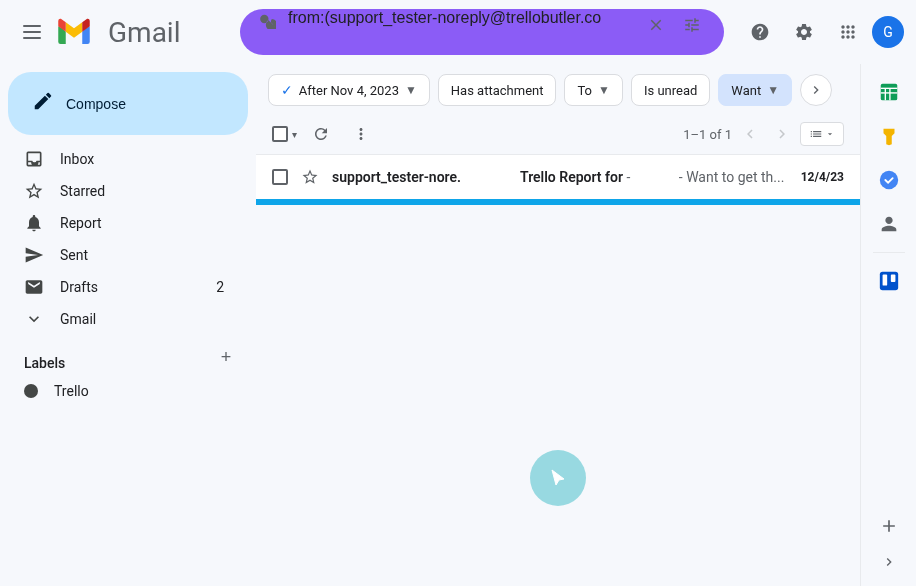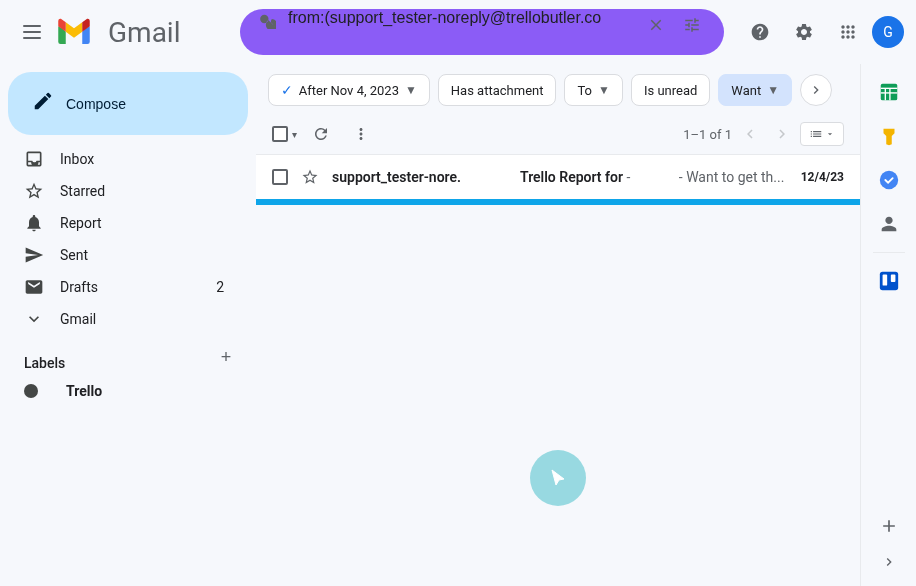--- a/index.html
+++ b/index.html
@@ -32,21 +32,21 @@
 
     .nav-item { display: flex; align-items: center; gap: 16px; padding: 4px 16px 4px 24px; height: 32px; border-radius: 0 16px 16px 0; cursor: pointer; font-size: 14px; color: #202124; position: relative; margin-right: 16px; }
     .nav-icon { width: 20px; display: flex; align-items: center; justify-content: center; color: #444746; font-size: 18px; }
     .nav-label { flex: 1; }
     .nav-badge { background: transparent; color: #202124; font-size: 14px; font-weight: 400; }
 
     .labels-section { padding: 8px 0; }
     .labels-header { display: flex; align-items: flex-end; justify-content: space-between; padding: 4px 16px 4px 24px; height: 32px; }
     .labels-title { font-size: 14px; font-weight: 500; color: #202124; }
     .labels-add-btn { width: 28px; height: 28px; display: flex; align-items: center; justify-content: center; border-radius: 50%; cursor: pointer; color: #5f6368; border: none; background: transparent; font-size: 18px; }
-    .label-item { display: flex; align-items: center; gap: 28px; padding: 4px 16px 4px 24px; height: 32px; cursor: pointer; border-radius: 0 16px 16px 0; margin-right: 16px; font-weight: bold; }
+    .label-item { display: flex; align-items: center; gap: 16px; padding: 4px 16px 4px 24px; height: 32px; cursor: pointer; border-radius: 0 16px 16px 0; margin-right: 16px; }
     .label-dot { width: 14px; height: 14px; border-radius: 50%; background: #444746; }
 
     
     .right-panel { flex: 1; display: flex; flex-direction: column; background: #f6f8fc; min-width: 0; }
 
     
     .filter-bar { display: flex; align-items: center; gap: 8px; padding: 10px 12px 8px 12px; flex-wrap: nowrap; overflow: hidden; }
     .chip { display: flex; align-items: center; gap: 4px; padding: 6px 12px; border-radius: 8px; font-size: 13px; background: white; border: 1px solid #dadce0; cursor: pointer; white-space: nowrap; color: #202124; height: 32px; }
     .chip-check { color: #1a73e8; font-size: 14px; margin-right: 2px; }
     .chip-arrow { color: #5f6368; font-size: 12px; margin-left: 2px; }

